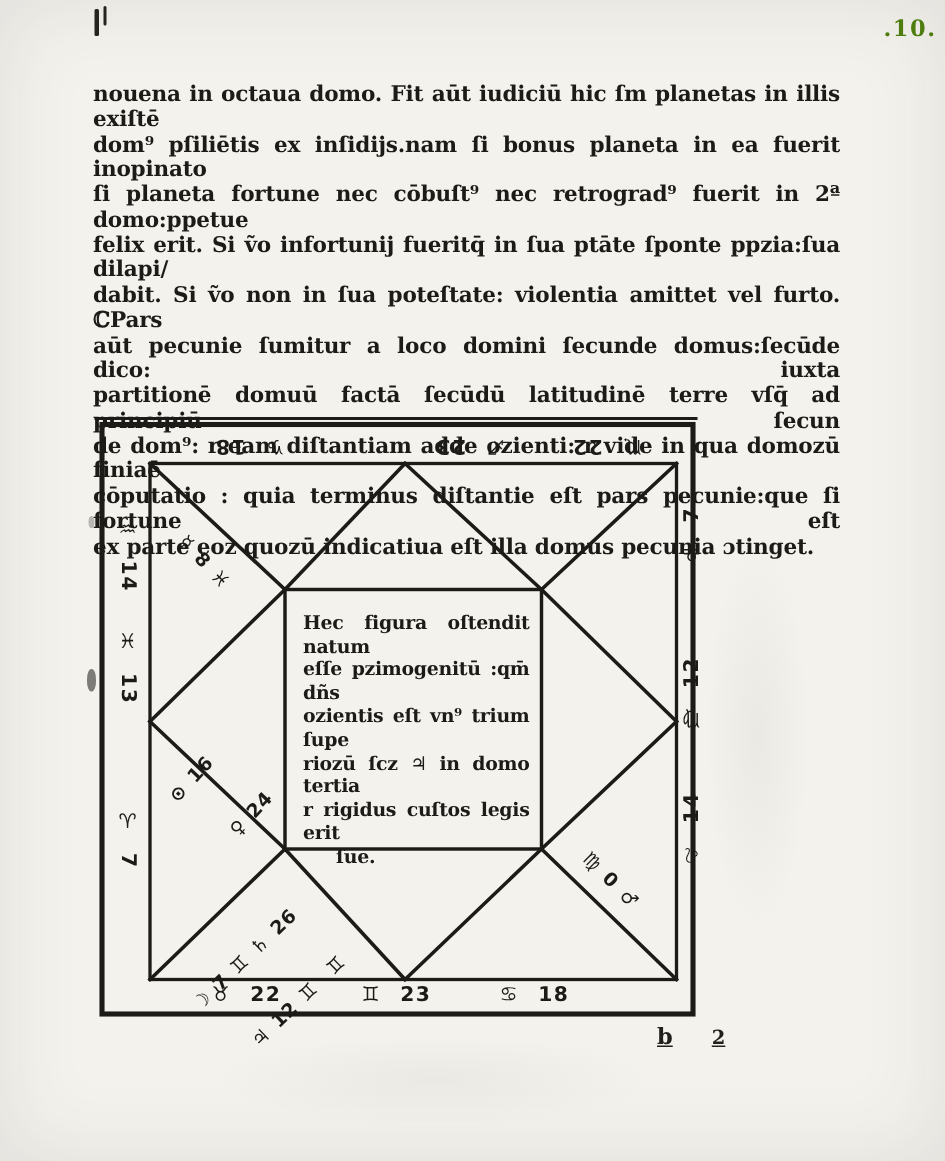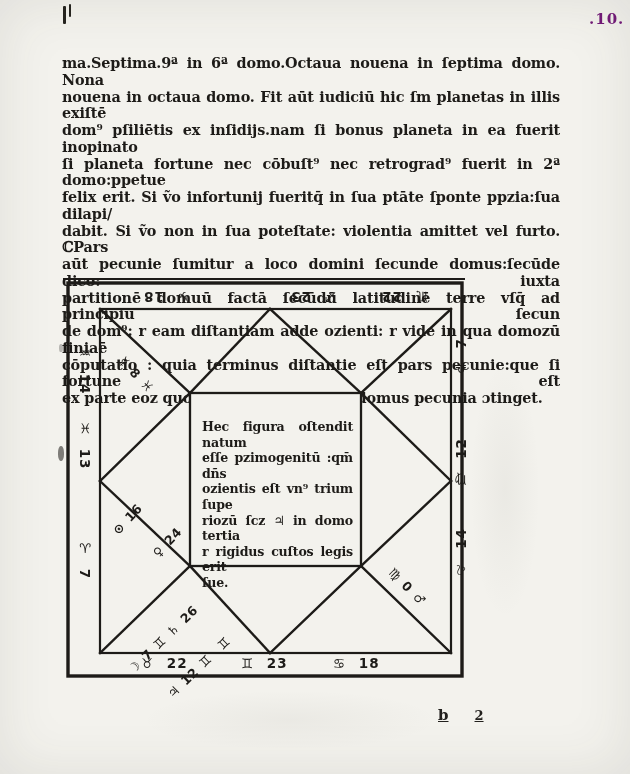--- a/index.html
+++ b/index.html
@@ -8,21 +8,21 @@
     background:#e9e8e3;
     font-family:"DejaVu Serif", serif;
   }
   .page{
     position:absolute;inset:0;background:#f3f2ed;
     box-shadow:inset 0 0 55px rgba(60,55,45,.10);
   }
   .blotch{position:absolute;pointer-events:none;}
   .folio{
     position:absolute;left:589px;top:10px;
-    font:700 15px "DejaVu Serif",serif;color:#701a75;letter-spacing:1px;
+    font:700 15px "DejaVu Serif",serif;color:#4d7c0f;letter-spacing:1px;
   }
   .textblock{
     position:absolute;left:62px;top:55px;width:498px;
     font:700 14.4px/16.75px "DejaVu Serif",serif;color:#1d1b18;
     letter-spacing:-0.15px;
   }
   .line{text-align:justify;text-align-last:justify;white-space:normal;}
   .line.last{text-align-last:left;}
   svg.diagram{position:absolute;left:0;top:0;pointer-events:none;}
   .cusp{
@@ -32,28 +32,28 @@
   .cusp.top{transform:rotate(180deg);}
   .cusp.side{writing-mode:vertical-rl;word-spacing:6px;}
   .cusp.right{transform:rotate(180deg);}
   .planets{
     position:absolute;font:700 12.6px "DejaVu Sans",sans-serif;color:#1d1b18;
     white-space:pre;word-spacing:2px;letter-spacing:.5px;
   }
   .planets .pl2{padding-left:11px;}
   .centerbox{
     position:absolute;left:191px;top:394px;width:169px;height:171px;
-    box-sizing:border-box;padding:25px 7px 0 11px;
+    box-sizing:border-box;padding:13px 7px 0 11px;
     font:700 12.6px/15.6px "DejaVu Serif",serif;color:#1d1b18;
     letter-spacing:-0.2px;
   }
   .centerbox .cline{text-align:justify;text-align-last:justify;}
-  .centerbox .cline.last{text-align-last:left;}
+  .centerbox .cline.last{text-align-last:left;margin-left:22px;}
   .signature{
-    position:absolute;left:438px;top:706px;
+    position:absolute;left:438px;top:682px;
     font:700 15px "DejaVu Serif",serif;color:#22201d;text-decoration:underline;
   }
   .signature .sig2{margin-left:26px;font-size:13px;}
   .corner-mark{position:absolute;background:#26241f;border-radius:1px;}
   .speck{position:absolute;background:rgba(30,28,24,.55);border-radius:45%;}
 </style>
 </head>
 <body>
 
 <div class="page">
@@ -61,21 +61,20 @@
   <div class="corner-mark" style="left:63px;top:6px;width:3px;height:18px;"></div>
   <div class="corner-mark" style="left:69px;top:4px;width:2px;height:13px;"></div>
   <div class="speck" style="left:58px;top:446px;width:6px;height:15px;"></div>
   <div class="speck" style="left:59px;top:344px;width:4px;height:8px;opacity:.5;"></div>
   <div class="blotch" style="left:470px;top:360px;width:70px;height:260px;background:radial-gradient(ellipse at center, rgba(70,65,55,.05), transparent 70%);"></div>
   <div class="blotch" style="left:140px;top:690px;width:300px;height:60px;background:radial-gradient(ellipse at center, rgba(70,65,55,.05), transparent 70%);"></div>
 
   <div class="folio">.10.</div>
 
   <div class="textblock">
-    <div class="line">ma.Septima.9ª in 6ª domo.Octaua nouena in ſeptima domo. Nona</div>
     <div class="line">nouena in octaua domo. Fit aūt iudiciū hic ſm planetas in illis exiſtē</div>
     <div class="line">dom⁹ pſiliētis ex inſidijs.nam ſi bonus planeta in ea fuerit inopinato</div>
     <div class="line">ſi planeta fortune nec cōbuſt⁹ nec retrograd⁹ fuerit in 2ª domo:ppetue</div>
     <div class="line">felix erit. Si ṽo infortunij fueritq̄ in ſua ptāte ſponte ppzia:ſua dilapi/</div>
     <div class="line">dabit. Si ṽo non in ſua poteſtate: violentia amittet vel furto. ℂPars</div>
     <div class="line">aūt pecunie ſumitur a loco domini ſecunde domus:ſecūde dico: iuxta</div>
     <div class="line">partitionē domuū factā ſecūdū latitudinē terre vſq̄ ad principiū ſecun</div>
     <div class="line">de dom⁹: r eam diſtantiam adde ozienti: r vide in qua domozū finiaē</div>
     <div class="line">cōputatio : quia terminus diſtantie eſt pars pecunie:que ſi fortune eſt</div>
     <div class="line last">ex parte eoz quozū indicatiua eſt illa domus pecunia ɔtinget.</div>

